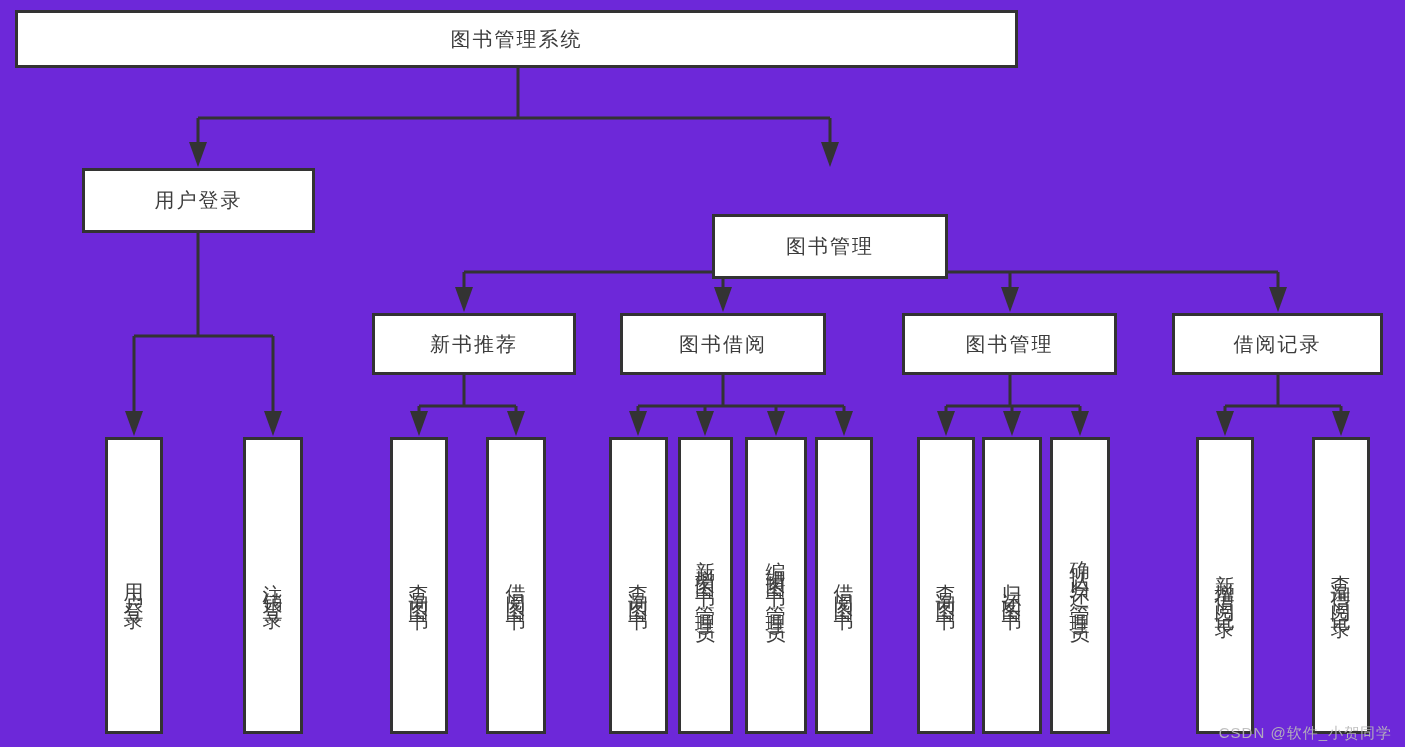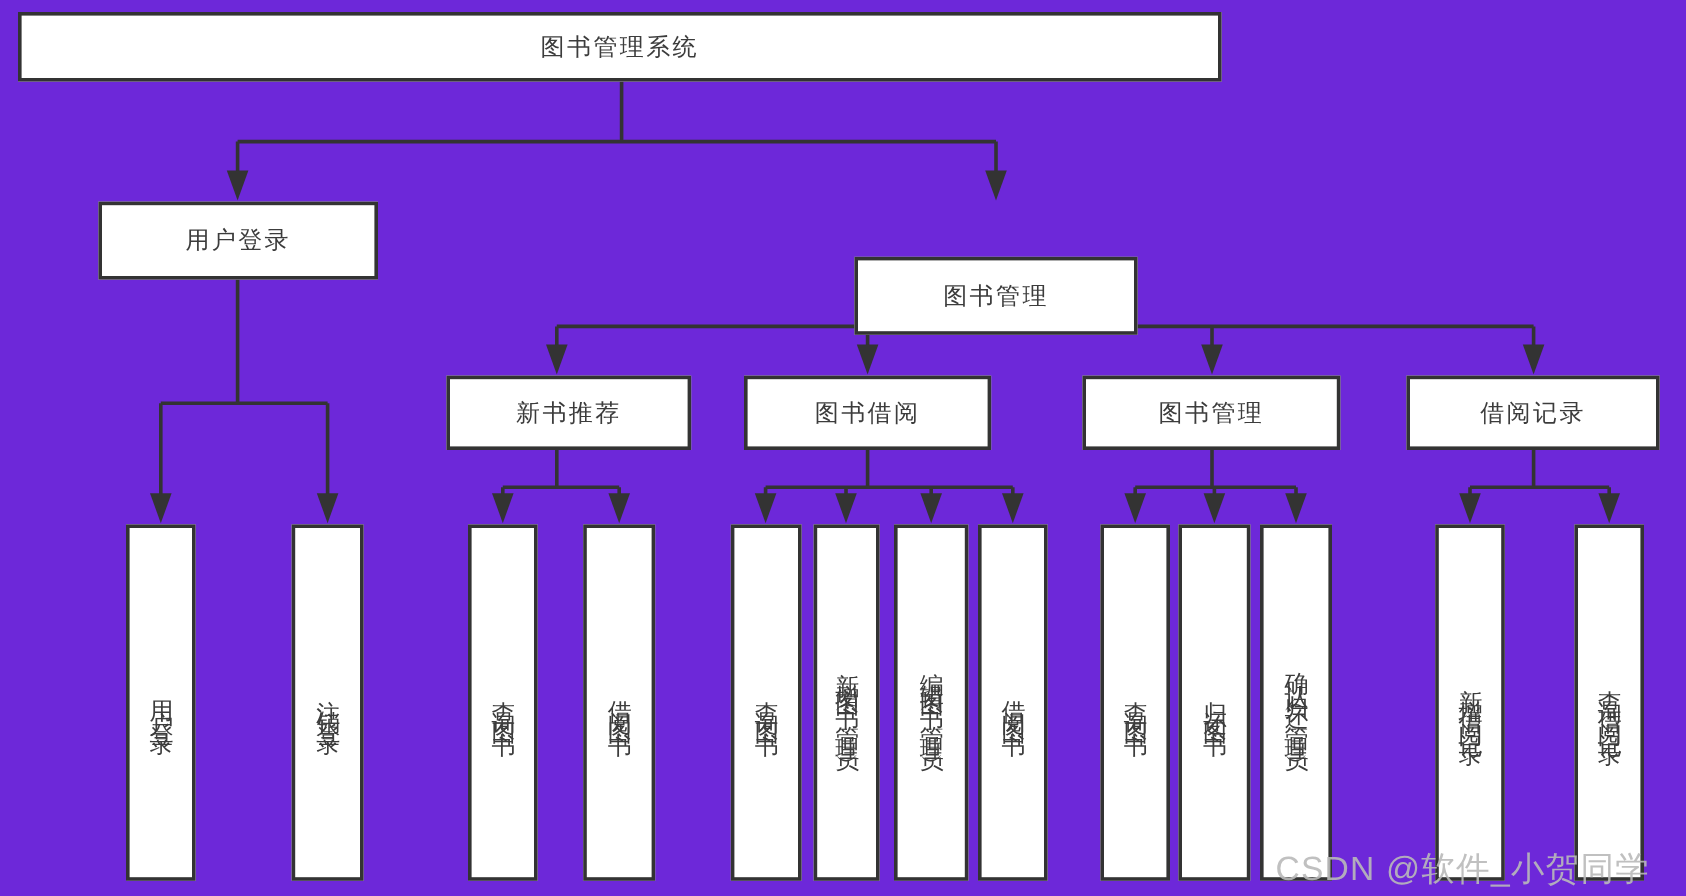--- a/index.html
+++ b/index.html
@@ -40,24 +40,24 @@
   .node-v {
     writing-mode: vertical-rl;
     text-orientation: mixed;
     font-size: 20px;
     letter-spacing: 9px;
     line-height: 1;
     text-align: center;
   }
   .watermark {
     position: absolute;
-    right: 30px;
+    right: 13px;
     bottom: 4px;
     z-index: 3;
-    font-size: 28px;
+    font-size: 15px;
     color: rgba(185, 185, 185, 0.9);
     letter-spacing: 1px;
     white-space: nowrap;
   }
 </style>
 </head>
 <body>
 
 <div id="canvas">
 

